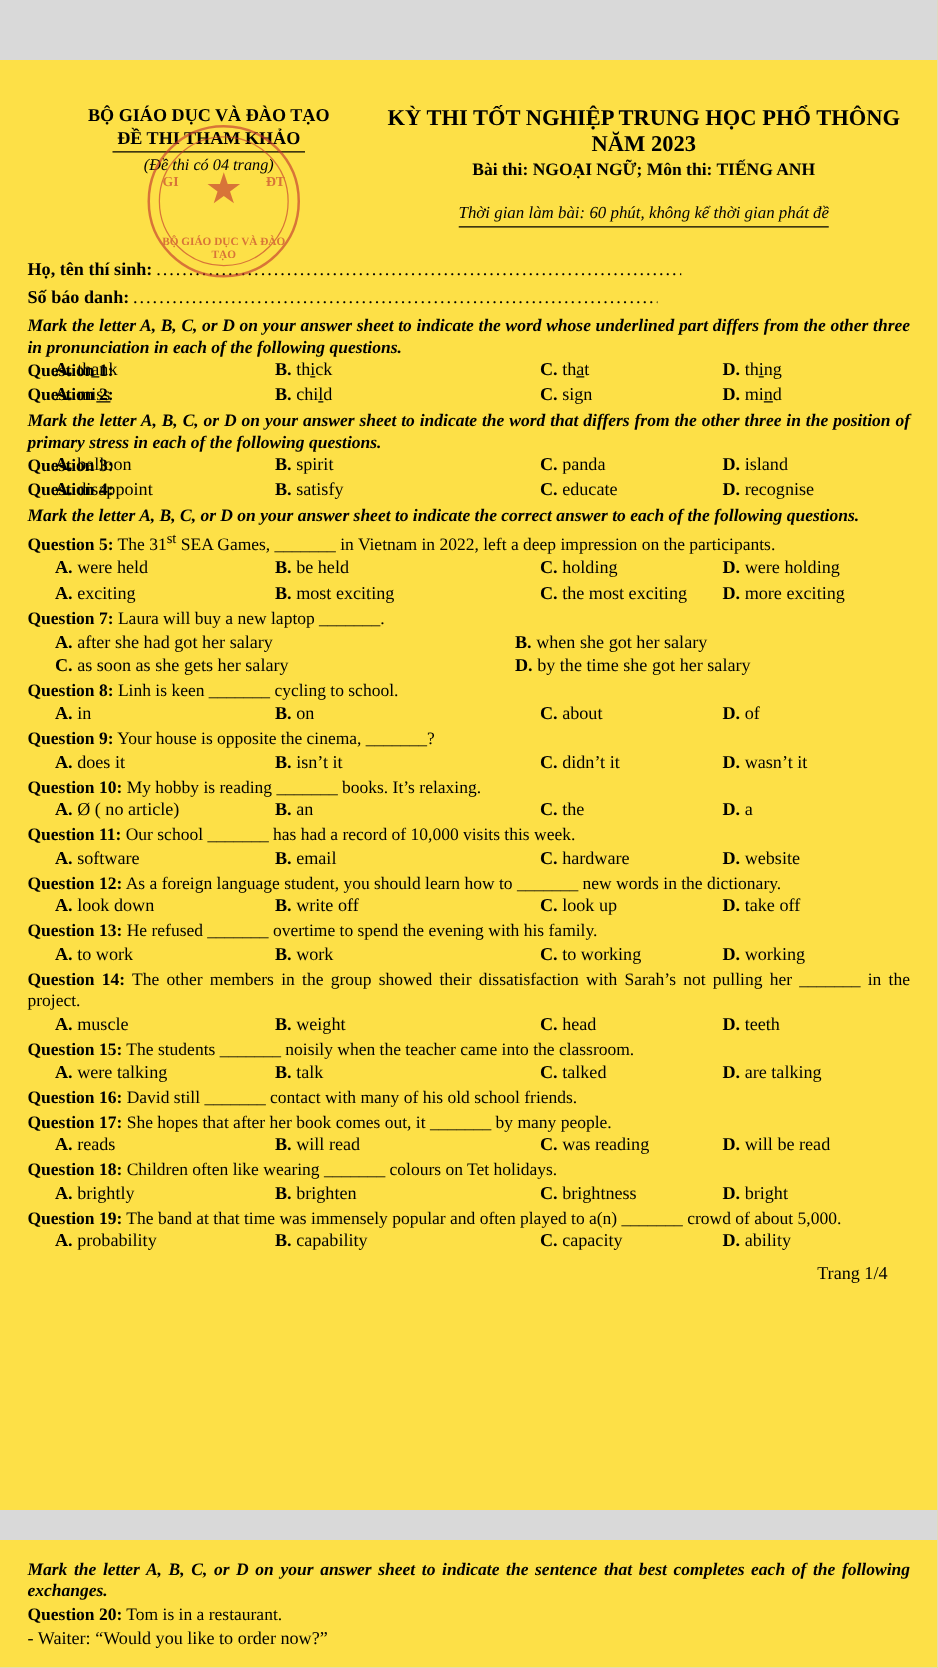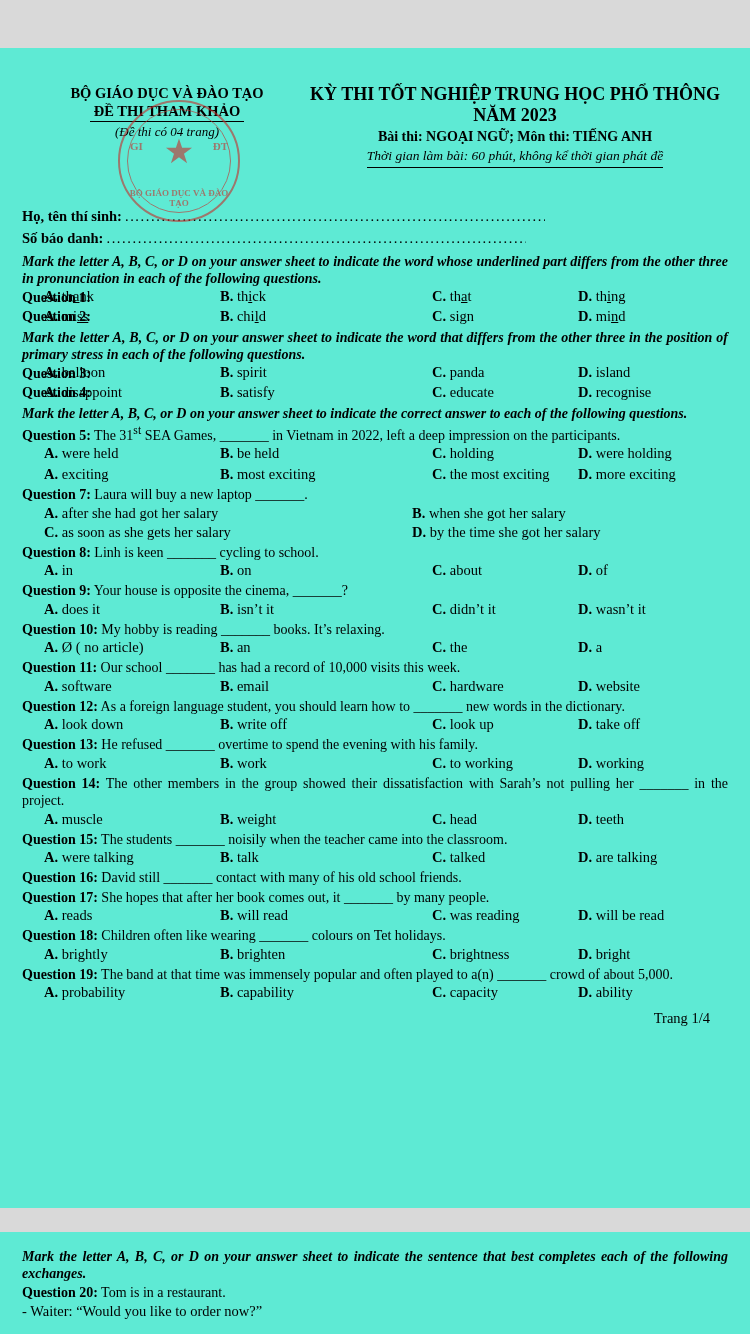--- a/index.html
+++ b/index.html
@@ -12,21 +12,21 @@
     width: 750px;
     height: 1334px;
     position: relative;
     overflow: hidden;
     background: #d9d9d9;
   }
   .sheet {
     position: absolute;
     left: 0;
     width: 750px;
-    background: #5eead4;
+    background: #fde047;
     box-sizing: border-box;
     padding: 0 22px;
   }
   .sheet-1 { top: 48px; height: 1160px; }
   .sheet-2 { top: 1232px; height: 102px; padding-top: 14px; }
   .gap-top { position:absolute; top:0; left:0; width:750px; height:48px; background:#d9d9d9; }
 
   
   .header {
     position: relative;
@@ -63,21 +63,21 @@
   .hdr-left .line3 {
     font-style: italic;
     font-size: 13px;
     margin-top: 2px;
   }
   .hdr-right .r1 { font-weight: bold; font-size: 18px; }
   .hdr-right .r2 { font-weight: bold; font-size: 14px; margin-top: 3px; }
   .hdr-right .r3 {
     font-style: italic;
     font-size: 13.5px;
-    margin-top: 3px;
+    margin-top: 17px;
     display: inline-block;
     padding-bottom: 3px;
     border-bottom: 1.2px solid #000;
   }
   
   .seal {
     position: absolute;
     left: 96px;
     top: 52px;
     width: 118px;

